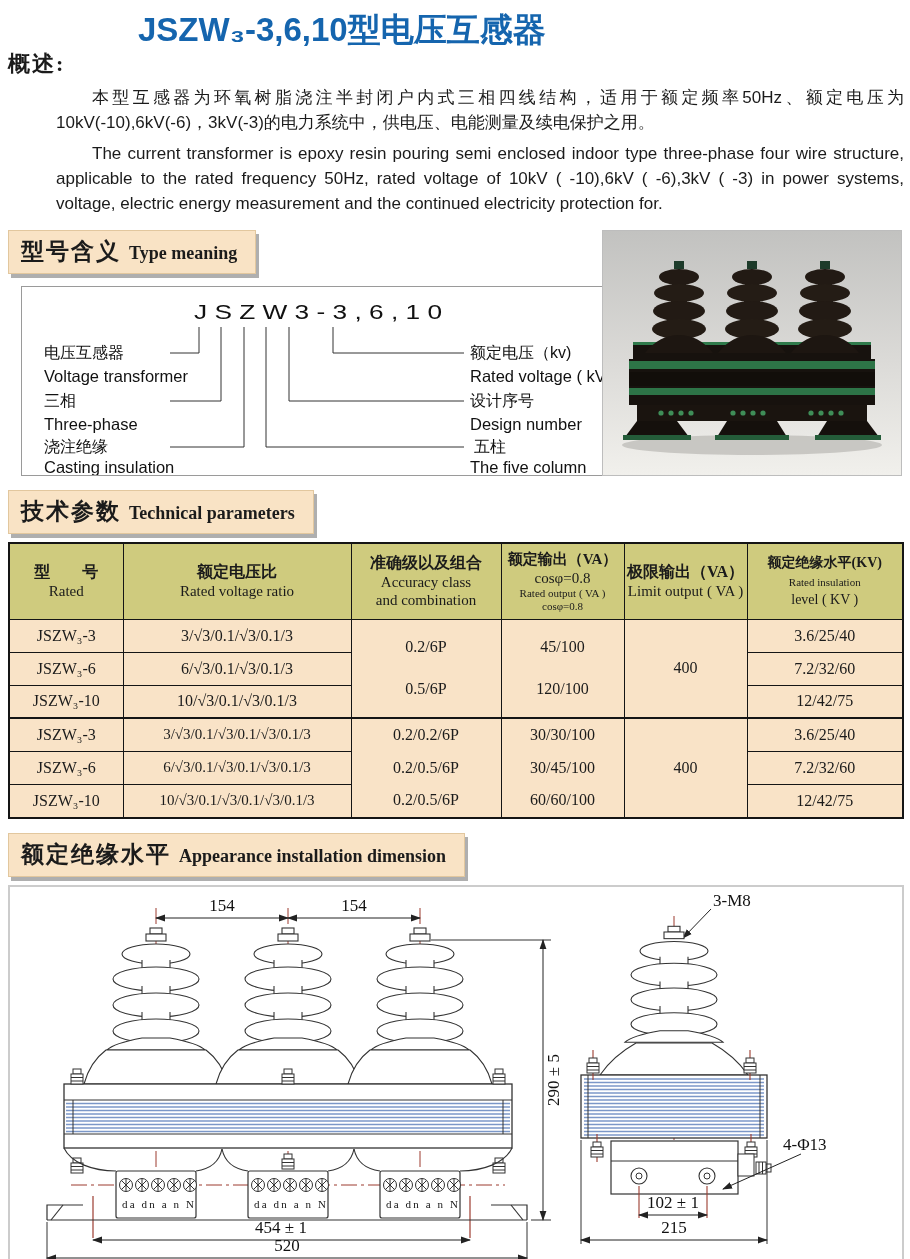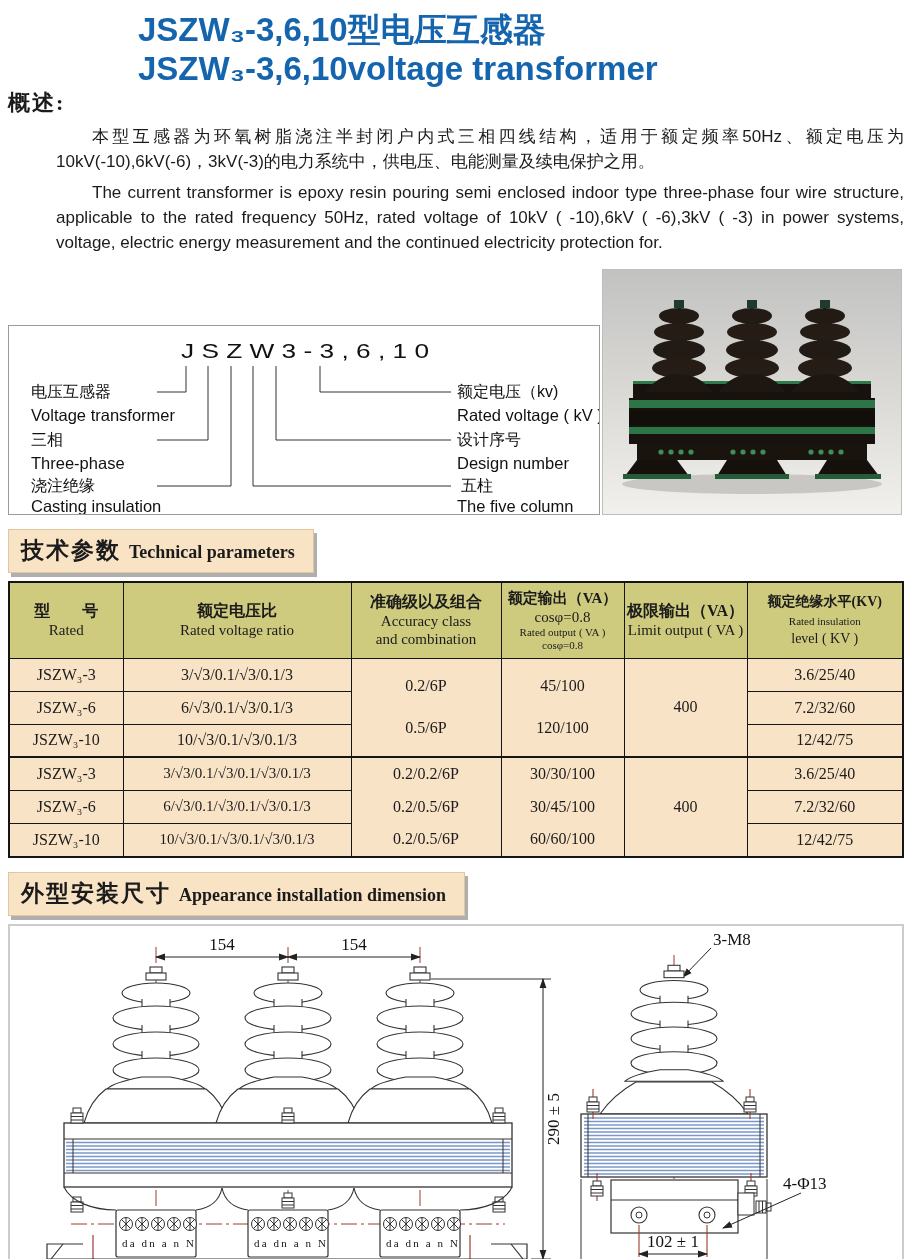--- a/index.html
+++ b/index.html
@@ -16,21 +16,21 @@
   .overview h2 { font-size:22px; font-weight:bold; letter-spacing:2px; font-family:"Liberation Serif",serif; }
   .overview p { width:848px; margin:6px 0 0 48px; font-size:17px; line-height:25px; text-align:justify; text-indent:36px; }
 
   
   .sec-head { display:inline-block; background:#f9e3c5; border:1px solid #e2c79e; box-shadow:3px 4px 0 rgba(110,110,110,.55); padding:5px 18px 6px 12px; }
   .sec-head .cn { font-size:23px; font-weight:bold; font-family:"Liberation Serif",serif; letter-spacing:2px; }
   .sec-head .en { font-size:18px; font-weight:bold; font-family:"Liberation Serif",serif; margin-left:8px; }
 
   
   .type-meaning { position:relative; margin-top:14px; height:248px; }
-  .diagram-box { position:absolute; left:0; top:56px; width:592px; height:190px; border:1px solid #9a9a9a; background:#fff; }
+  .diagram-box { position:absolute; left:13px; top:56px; width:592px; height:190px; border:1px solid #9a9a9a; background:#fff; }
   .photo-box { position:absolute; right:0; top:0; width:300px; height:246px; border:1px solid #bdbdbd; background:#d6d6d4; }
   svg text { font-family:"Liberation Sans",sans-serif; }
   svg .serif { font-family:"Liberation Serif",serif; }
 
   
   .technical { margin-top:12px; }
   table.tech { border-collapse:collapse; width:894px; margin-top:8px; table-layout:fixed; }
   table.tech th, table.tech td { border:1px solid #151515; text-align:center; vertical-align:middle; }
   table.tech { border:2px solid #151515;font-family:Liberation Serif, serif; }
   table.tech thead th { background:#cfcb7e; height:76px; font-weight:normal; }
@@ -47,30 +47,32 @@
   .dimension { margin-top:14px; }
   .drawing-box { margin-top:8px; width:896px; height:382px; border:2px solid #cccccc; background:#fff; padding:1px; }
 </style>
 </head>
 <body>
 
 <div class="page">
 
   <div class="titles">
     <h1>JSZW₃-3,6,10型电压互感器</h1>
-    <h1>JSZW₃-3,6,10voltage transformer</h1>
   </div>
 
   <div class="overview">
     <h2>概述:</h2>
     <p>本型互感器为环氧树脂浇注半封闭户内式三相四线结构，适用于额定频率50Hz、额定电压为10kV(-10),6kV(-6)，3kV(-3)的电力系统中，供电压、电能测量及续电保护之用。</p>
     <p>The current transformer is epoxy resin pouring semi enclosed indoor type three-phase four wire structure, applicable to the rated frequency 50Hz, rated voltage of 10kV ( -10),6kV ( -6),3kV ( -3) in power systems, voltage, electric energy measurement and the continued electricity protection for.</p>
   </div>
 
   <div class="type-meaning">
+    <div class="sec-head">
+      <span class="cn">型号含义</span><span class="en">Type meaning</span>
+    </div>
 
     <div class="diagram-box">
       <svg width="590" height="188" viewBox="0 0 590 188">
         <g stroke="#333" stroke-width="1" fill="none">
           <path d="M177,40 V66 H148"></path>
           <path d="M199,40 V114 H148"></path>
           <path d="M222,40 V160 H148"></path>
           <path d="M244,40 V160 H442"></path>
           <path d="M267,40 V114 H442"></path>
           <path d="M311,40 V66 H442"></path>
@@ -245,21 +247,21 @@
           <td>JSZW₃-10</td>
           <td class="ratio2">10/√3/0.1/√3/0.1/√3/0.1/3</td>
           <td>12/42/75</td>
         </tr>
       </tbody>
     </table>
   </div>
 
   <div class="dimension">
     <div class="sec-head">
-      <span class="cn">外型安装尺寸</span><span class="en">Appearance installation dimension</span>
+      <span class="cn">额定绝缘水平</span><span class="en">Appearance installation dimension</span>
     </div>
 
     <div class="drawing-box">
       <svg width="890" height="376" viewBox="0 0 890 376">
         <defs>
           <marker id="ar" viewBox="0 0 10 10" refX="9" refY="5" markerWidth="10" markerHeight="10" orient="auto-start-reverse">
             <path d="M0,1.6 L10,5 L0,8.4 Z" fill="#222"></path>
           </marker>
           <g id="bolt" stroke="#333" stroke-width="1" fill="#fff">
             <rect x="-4" y="-10" width="8" height="5"></rect>

